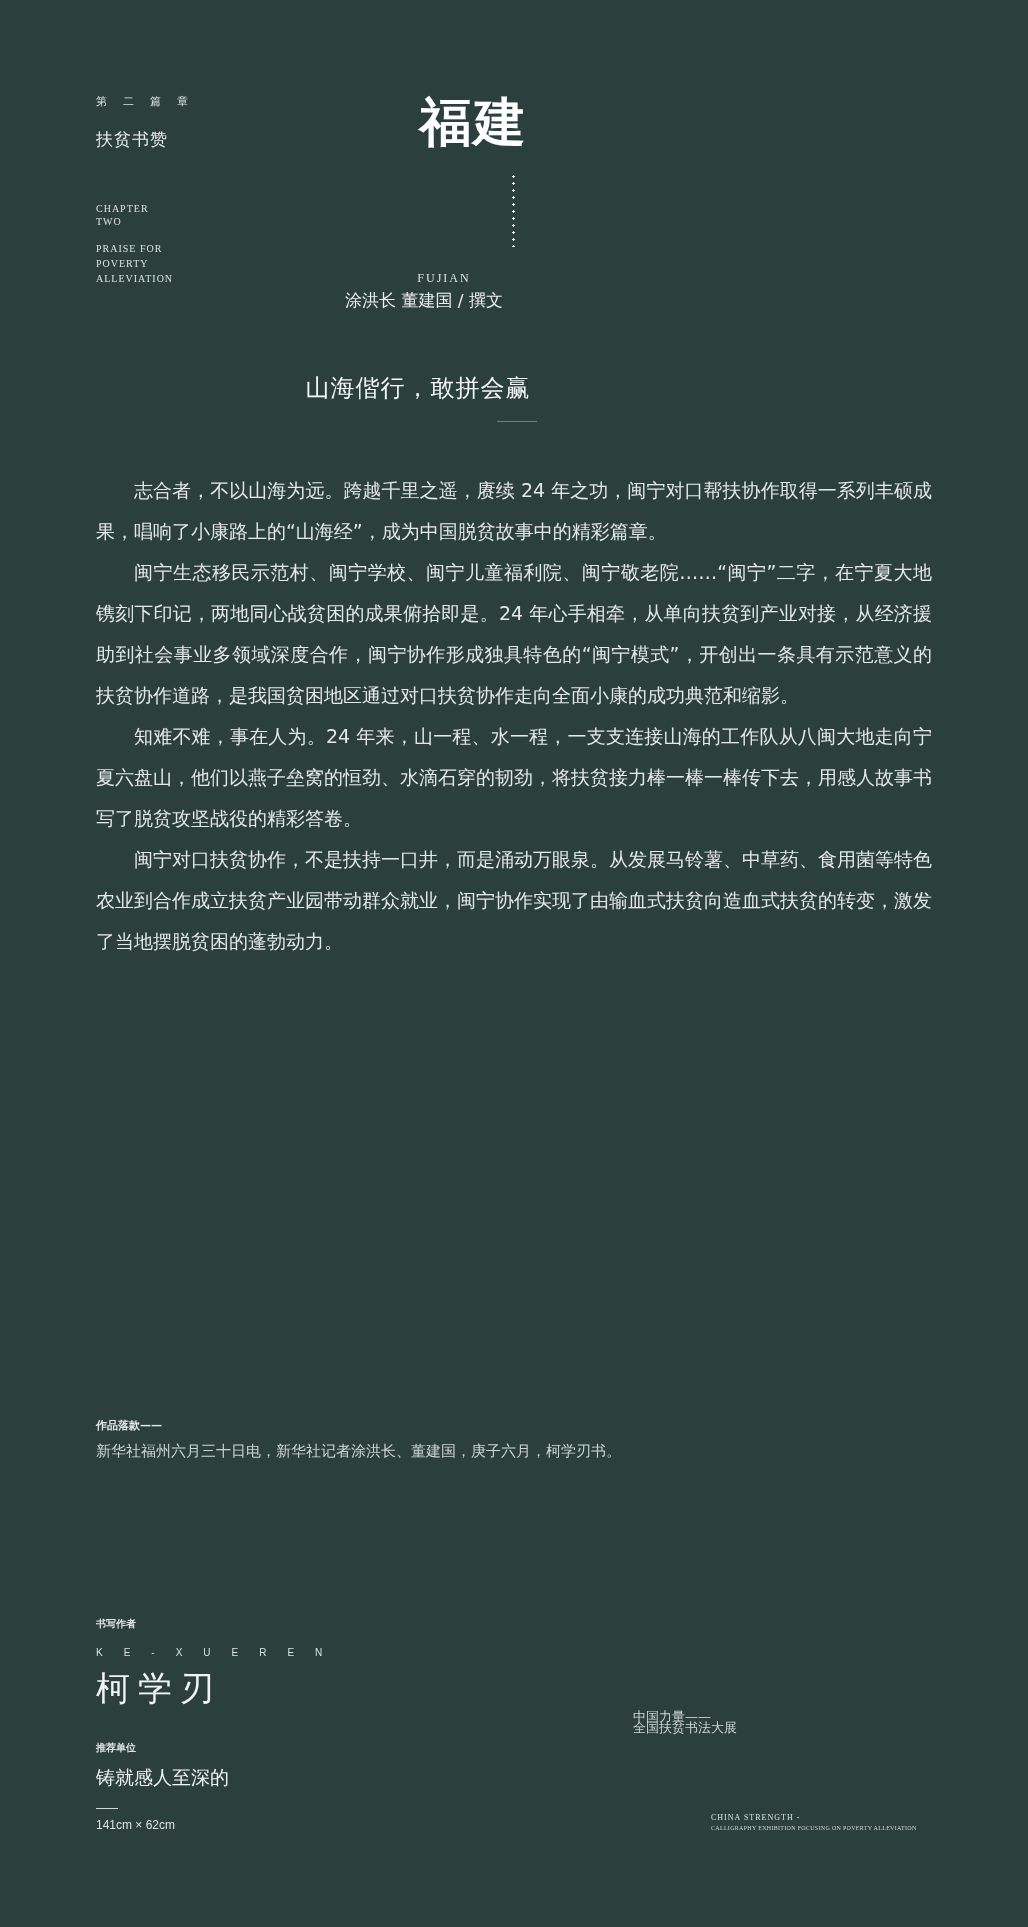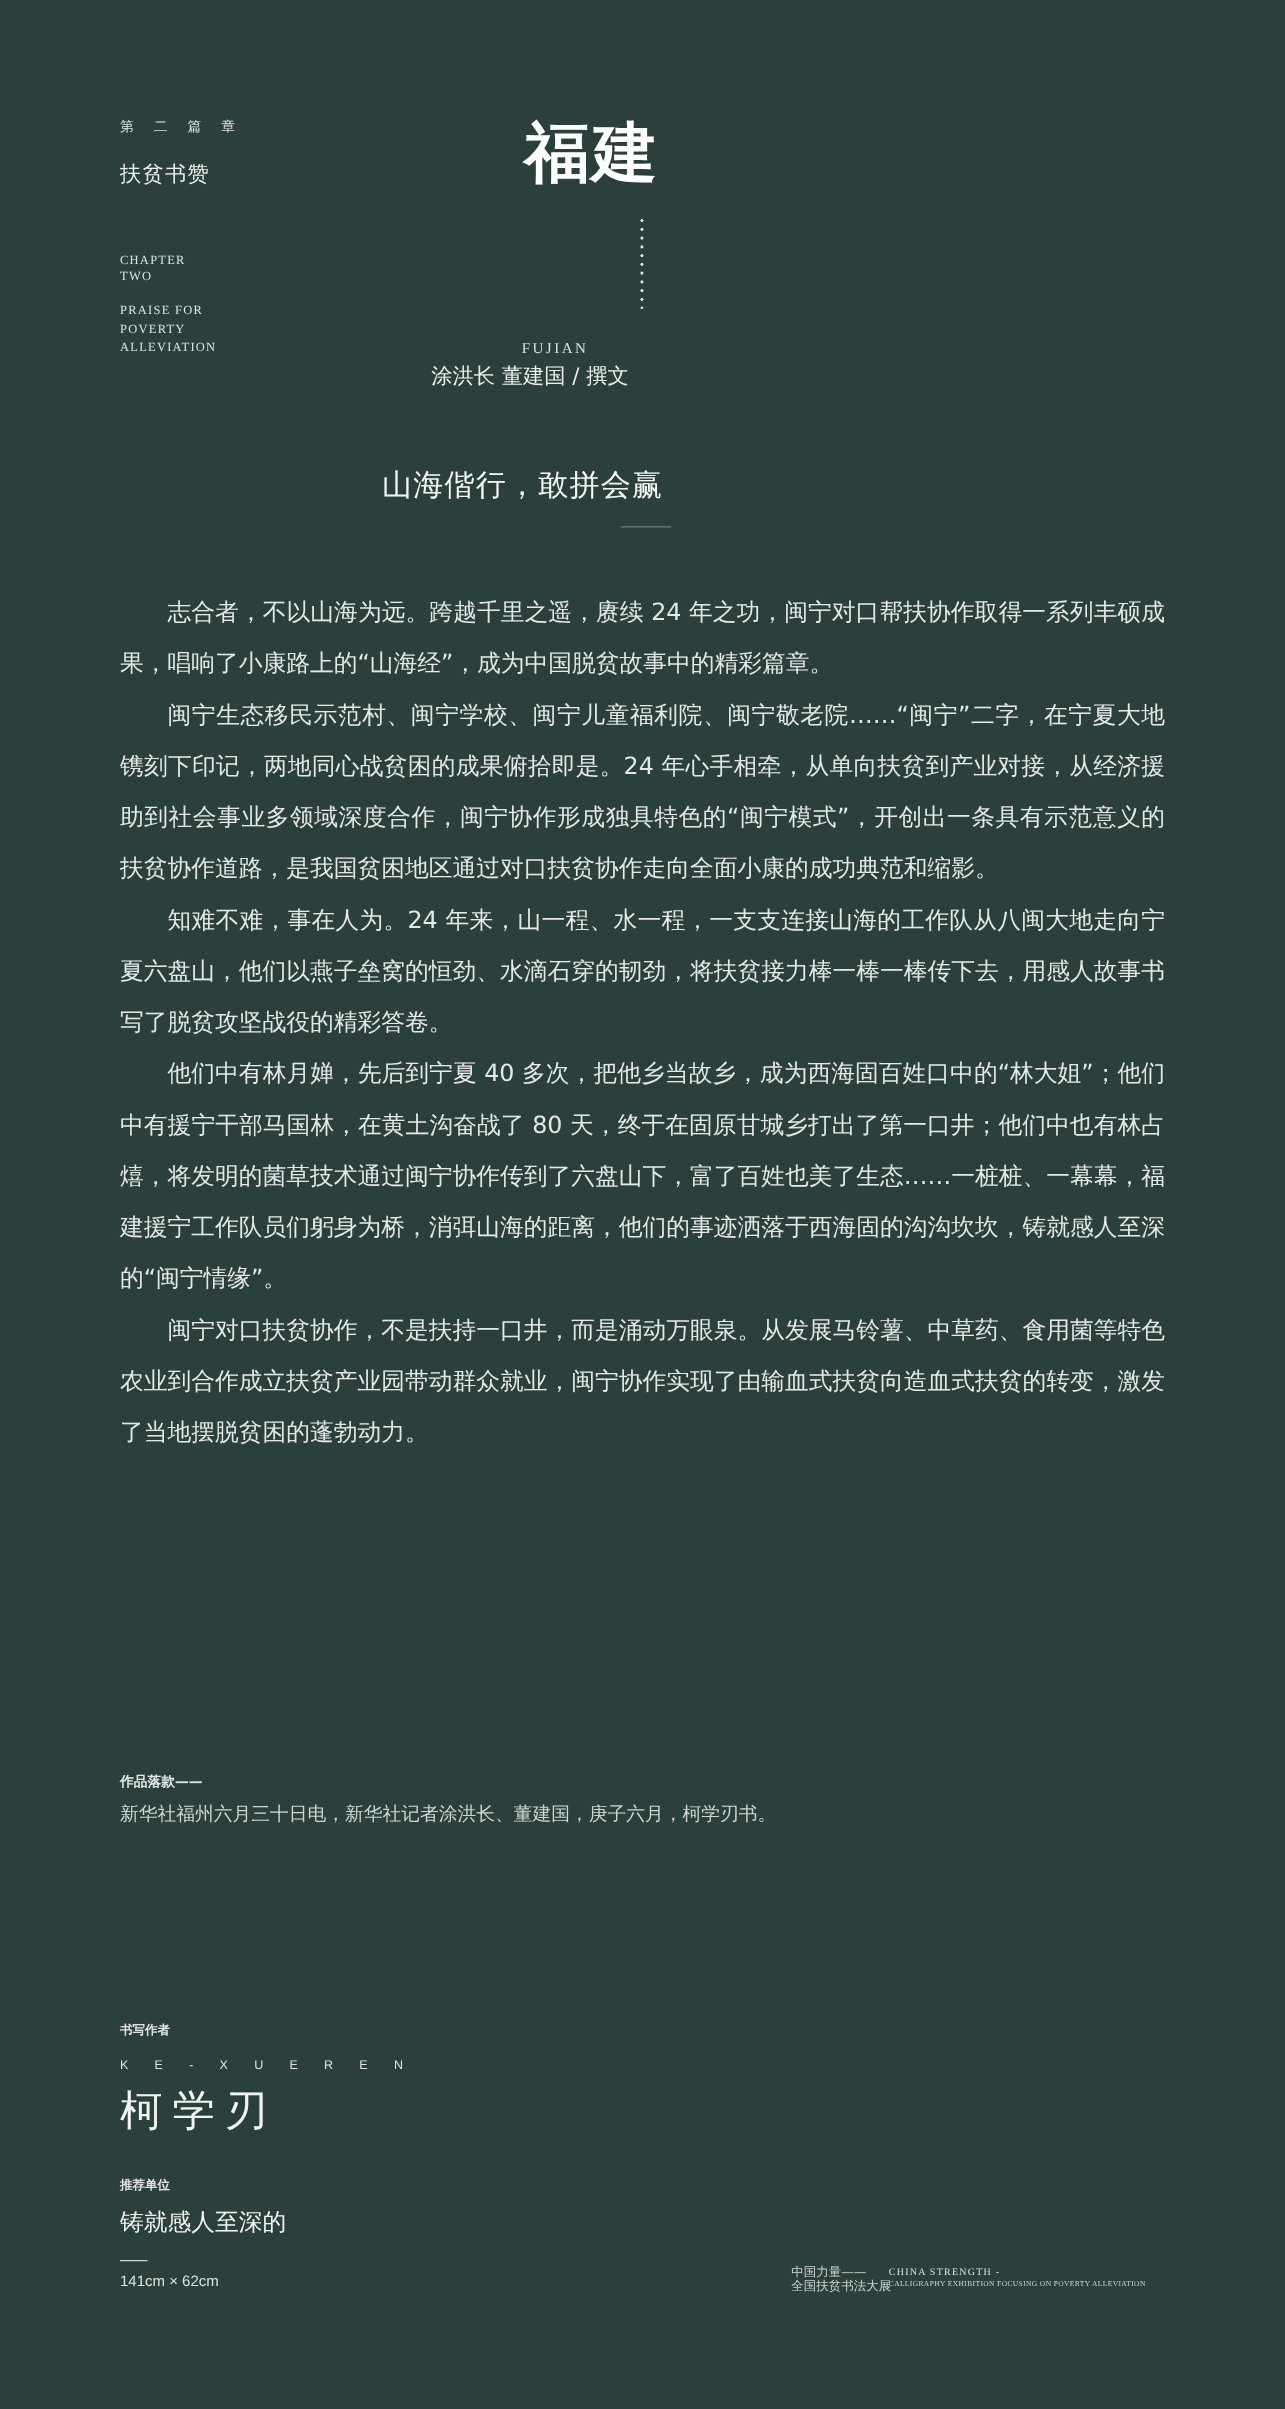--- a/index.html
+++ b/index.html
@@ -165,22 +165,22 @@
   }
   .dimensions {
     left: 96px; top: 1818px;
     font-size: 12px;
     color: #dfe3e1;
     font-family: "Liberation Sans", sans-serif;
   }
 
   
   .brand-cn {
-    left: 633px; top: 1813px;
-    font-size: 10px;
+    left: 633px; top: 1711px;
+    font-size: 13px;
     line-height: 11px;
     color: #cfd6d3;
     font-family: "DejaVu Serif", serif;
   }
   .brand-en-title {
     left: 711px; top: 1813px;
     font-size: 8px;
     letter-spacing: 1px;
     color: #dfe3e1;
     font-family: "Liberation Serif", serif;
@@ -209,21 +209,20 @@
 <div class="abs title-en">FUJIAN</div>
 <div class="abs title-authors">涂洪长  董建国 / 撰文</div>
 
 <div class="abs subtitle">山海偕行，敢拼会赢</div>
 <div class="abs subtitle-rule"></div>
 
 <div class="abs body-text">
   <p>志合者，不以山海为远。跨越千里之遥，赓续 24 年之功，闽宁对口帮扶协作取得一系列丰硕成果，唱响了小康路上的“山海经”，成为中国脱贫故事中的精彩篇章。</p>
   <p>闽宁生态移民示范村、闽宁学校、闽宁儿童福利院、闽宁敬老院……“闽宁”二字，在宁夏大地镌刻下印记，两地同心战贫困的成果俯拾即是。24 年心手相牵，从单向扶贫到产业对接，从经济援助到社会事业多领域深度合作，闽宁协作形成独具特色的“闽宁模式”，开创出一条具有示范意义的扶贫协作道路，是我国贫困地区通过对口扶贫协作走向全面小康的成功典范和缩影。</p>
   <p>知难不难，事在人为。24 年来，山一程、水一程，一支支连接山海的工作队从八闽大地走向宁夏六盘山，他们以燕子垒窝的恒劲、水滴石穿的韧劲，将扶贫接力棒一棒一棒传下去，用感人故事书写了脱贫攻坚战役的精彩答卷。</p>
-  <p>他们中有林月婵，先后到宁夏 40 多次，把他乡当故乡，成为西海固百姓口中的“林大姐”；他们中有援宁干部马国林，在黄土沟奋战了 80 天，终于在固原甘城乡打出了第一口井；他们中也有林占熺，将发明的菌草技术通过闽宁协作传到了六盘山下，富了百姓也美了生态……一桩桩、一幕幕，福建援宁工作队员们躬身为桥，消弭山海的距离，他们的事迹洒落于西海固的沟沟坎坎，铸就感人至深的“闽宁情缘”。</p>
   <p>闽宁对口扶贫协作，不是扶持一口井，而是涌动万眼泉。从发展马铃薯、中草药、食用菌等特色农业到合作成立扶贫产业园带动群众就业，闽宁协作实现了由输血式扶贫向造血式扶贫的转变，激发了当地摆脱贫困的蓬勃动力。</p>
 </div>
 
 <div class="abs inscr-label">作品落款——</div>
 <div class="abs inscr-text">新华社福州六月三十日电，新华社记者涂洪长、董建国，庚子六月，柯学刃书。</div>
 
 <div class="abs author-label">书写作者</div>
 <div class="abs author-pinyin">KE-XUEREN</div>
 <div class="abs author-name">柯学刃</div>
 

